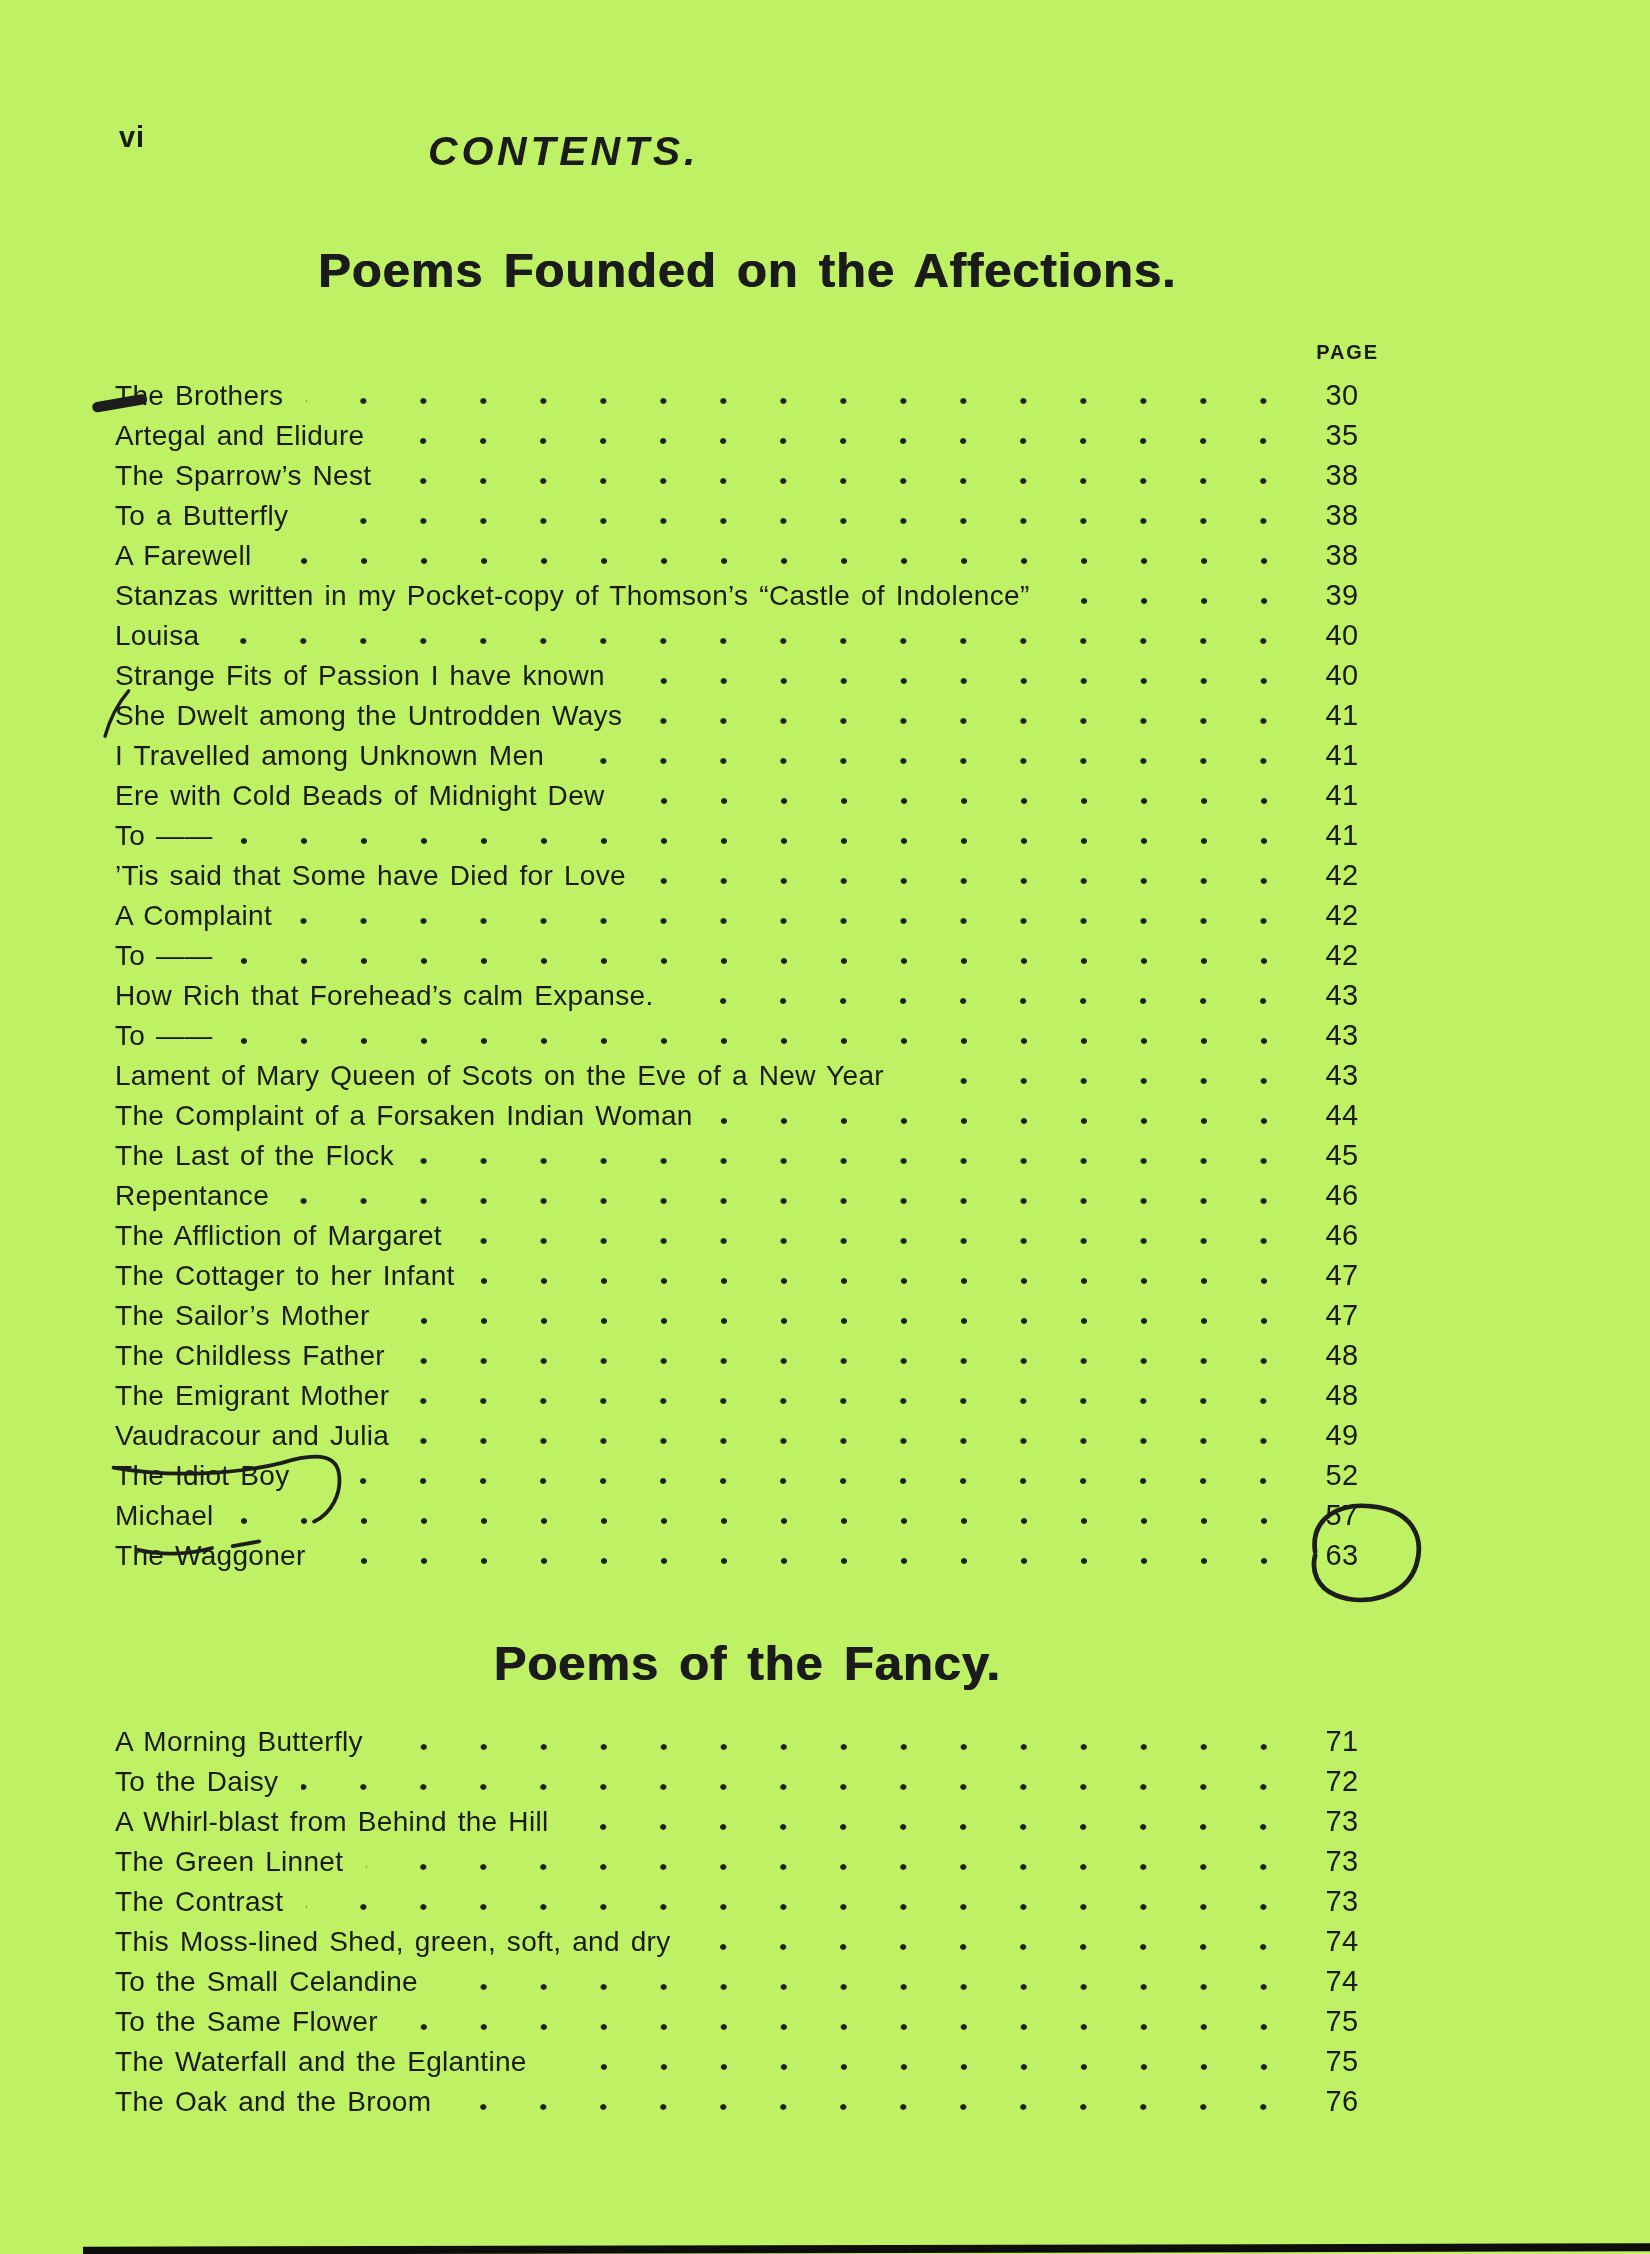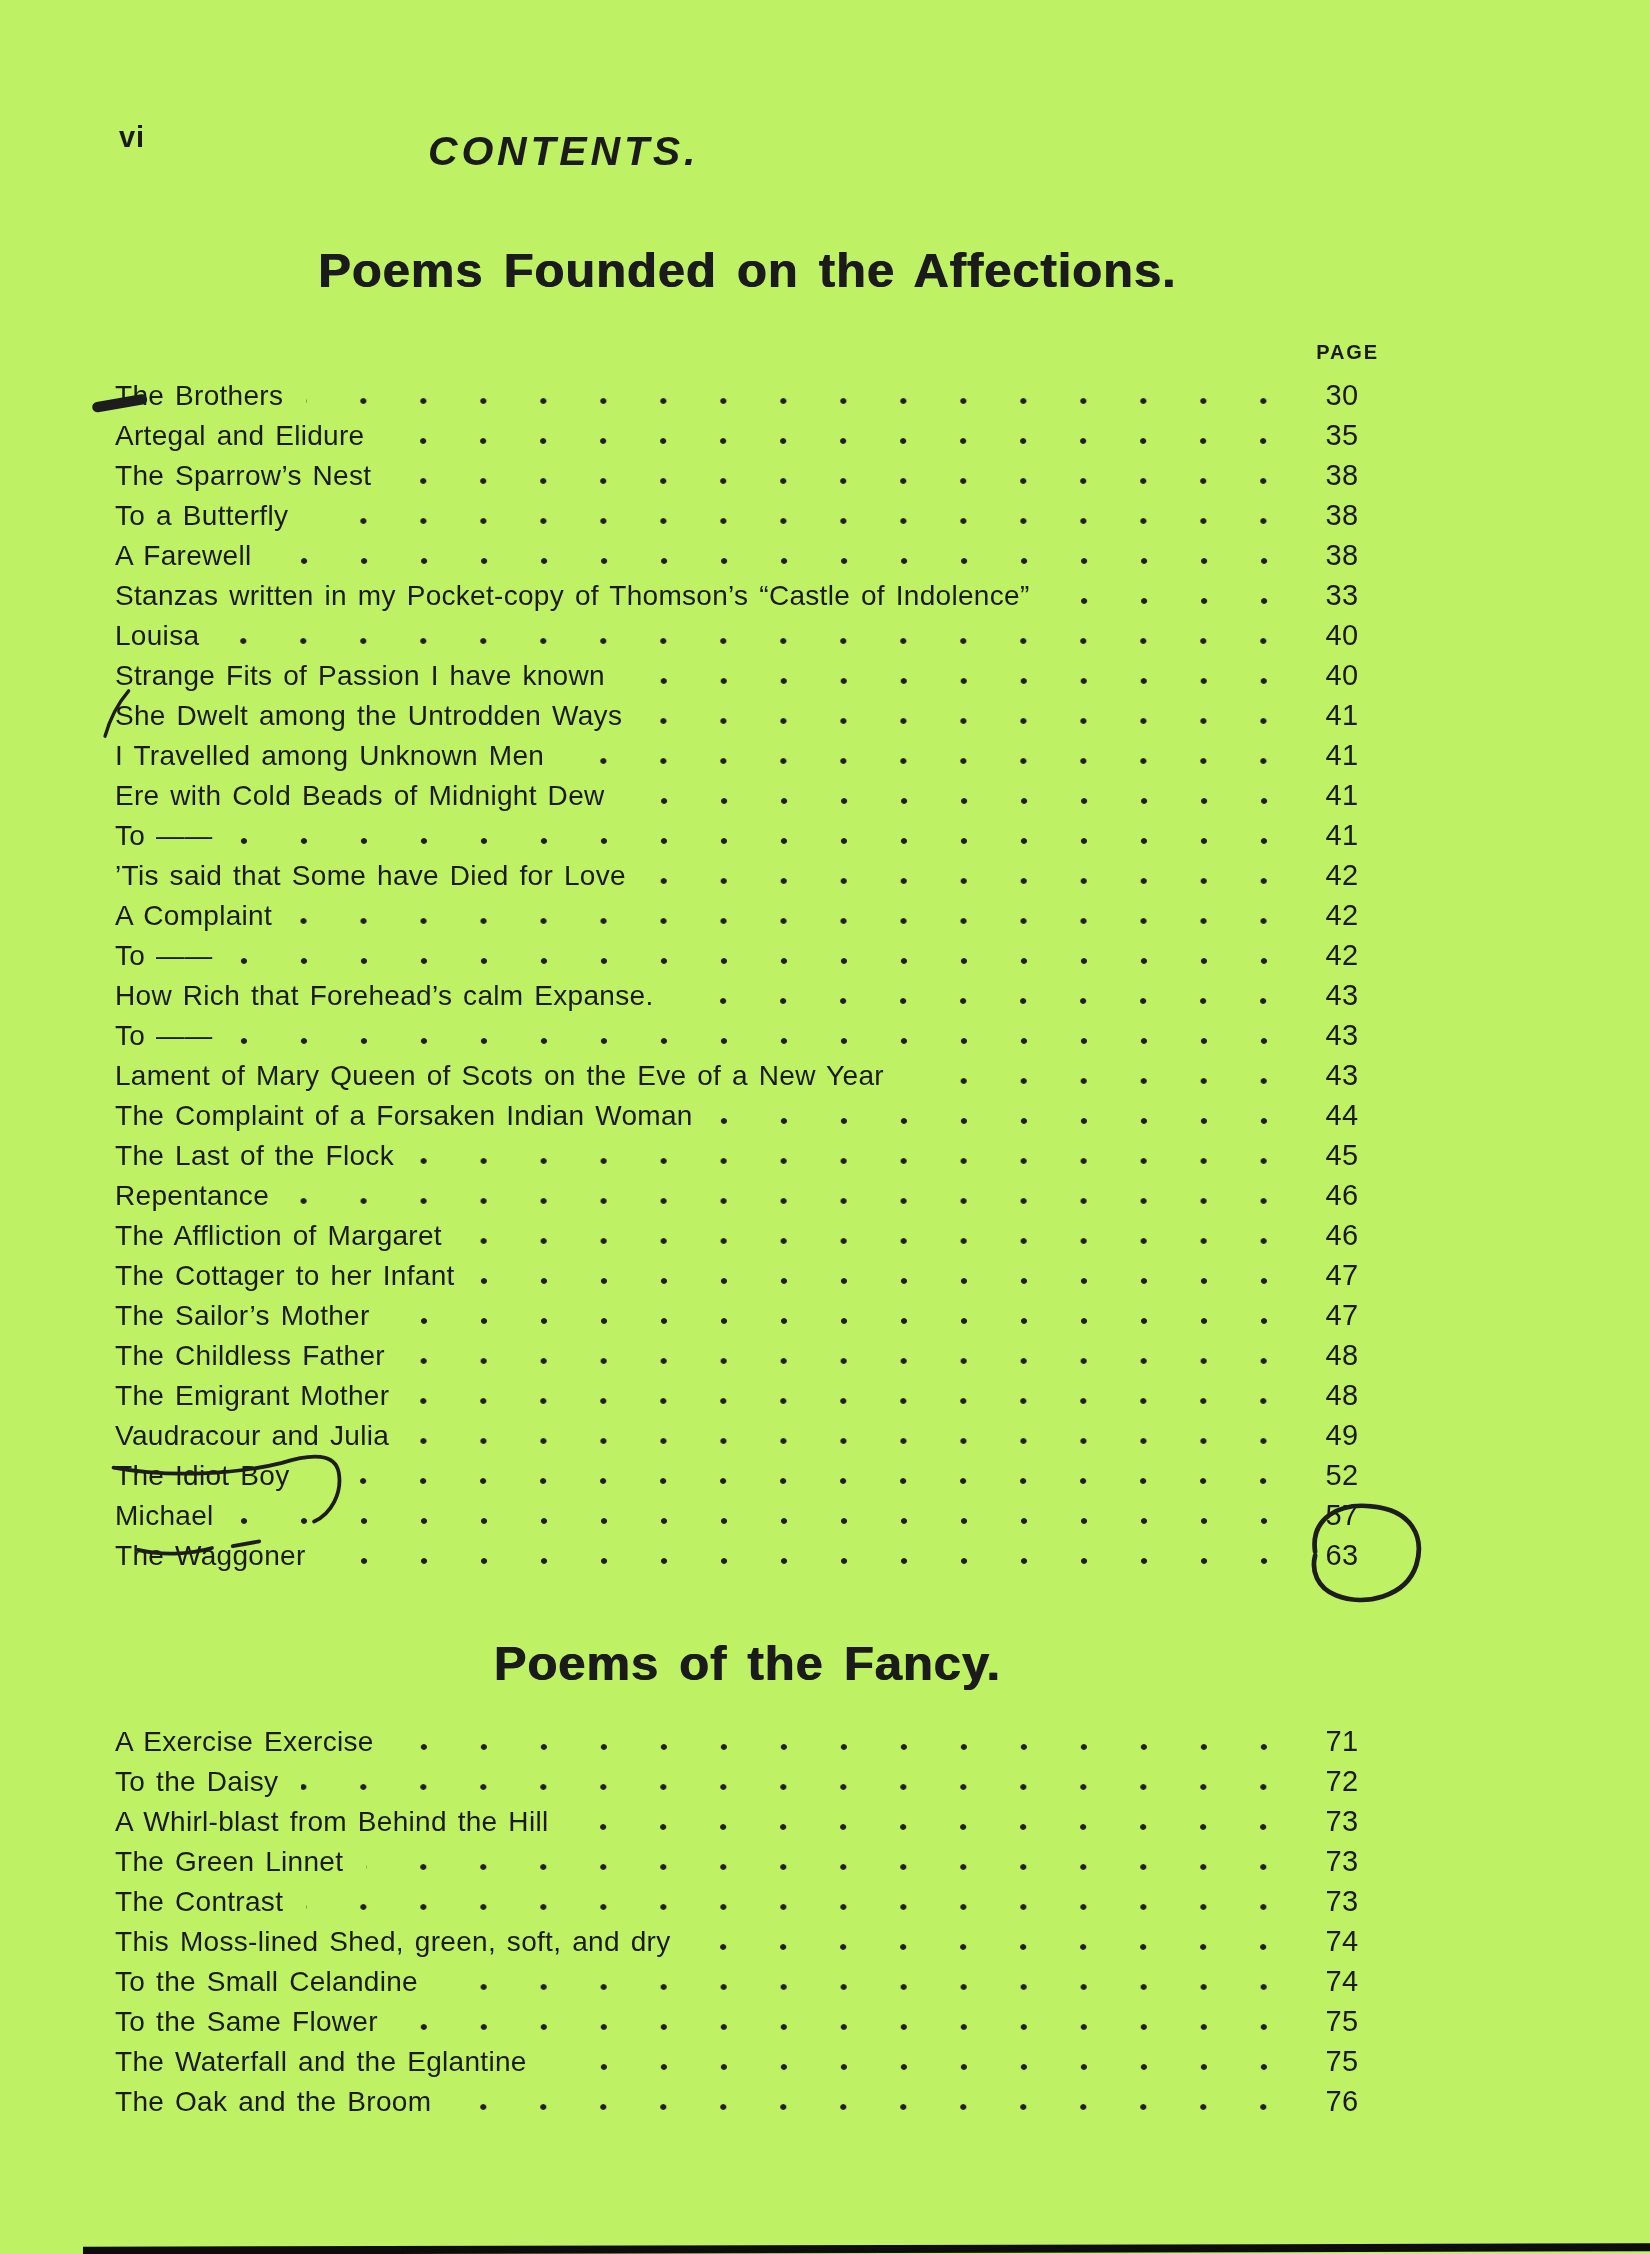--- a/index.html
+++ b/index.html
@@ -94,21 +94,21 @@
     <span class="pg">38</span>
   </div>
       <div class="row">
     <span class="t">A Farewell</span>
     <span class="leader"></span>
     <span class="pg">38</span>
   </div>
       <div class="row">
     <span class="t">Stanzas written in my Pocket-copy of Thomson’s “Castle of Indolence”</span>
     <span class="leader"></span>
-    <span class="pg">33</span>
+    <span class="pg">39</span>
   </div>
       <div class="row">
     <span class="t">Louisa</span>
     <span class="leader"></span>
     <span class="pg">40</span>
   </div>
       <div class="row">
     <span class="t">Strange Fits of Passion I have known</span>
     <span class="leader"></span>
     <span class="pg">40</span>
@@ -222,21 +222,21 @@
     <span class="t">The Waggoner</span>
     <span class="leader"></span>
     <span class="pg">63</span>
   </div>
     </div>
 
   <div class="section-heading h2">Poems of the Fancy.</div>
 
   <div class="toc list2" id="list-1">
       <div class="row">
-    <span class="t">A Exercise Exercise</span>
+    <span class="t">A Morning Butterfly</span>
     <span class="leader"></span>
     <span class="pg">71</span>
   </div>
       <div class="row">
     <span class="t">To the Daisy</span>
     <span class="leader"></span>
     <span class="pg">72</span>
   </div>
       <div class="row">
     <span class="t">A Whirl-blast from Behind the Hill</span>

